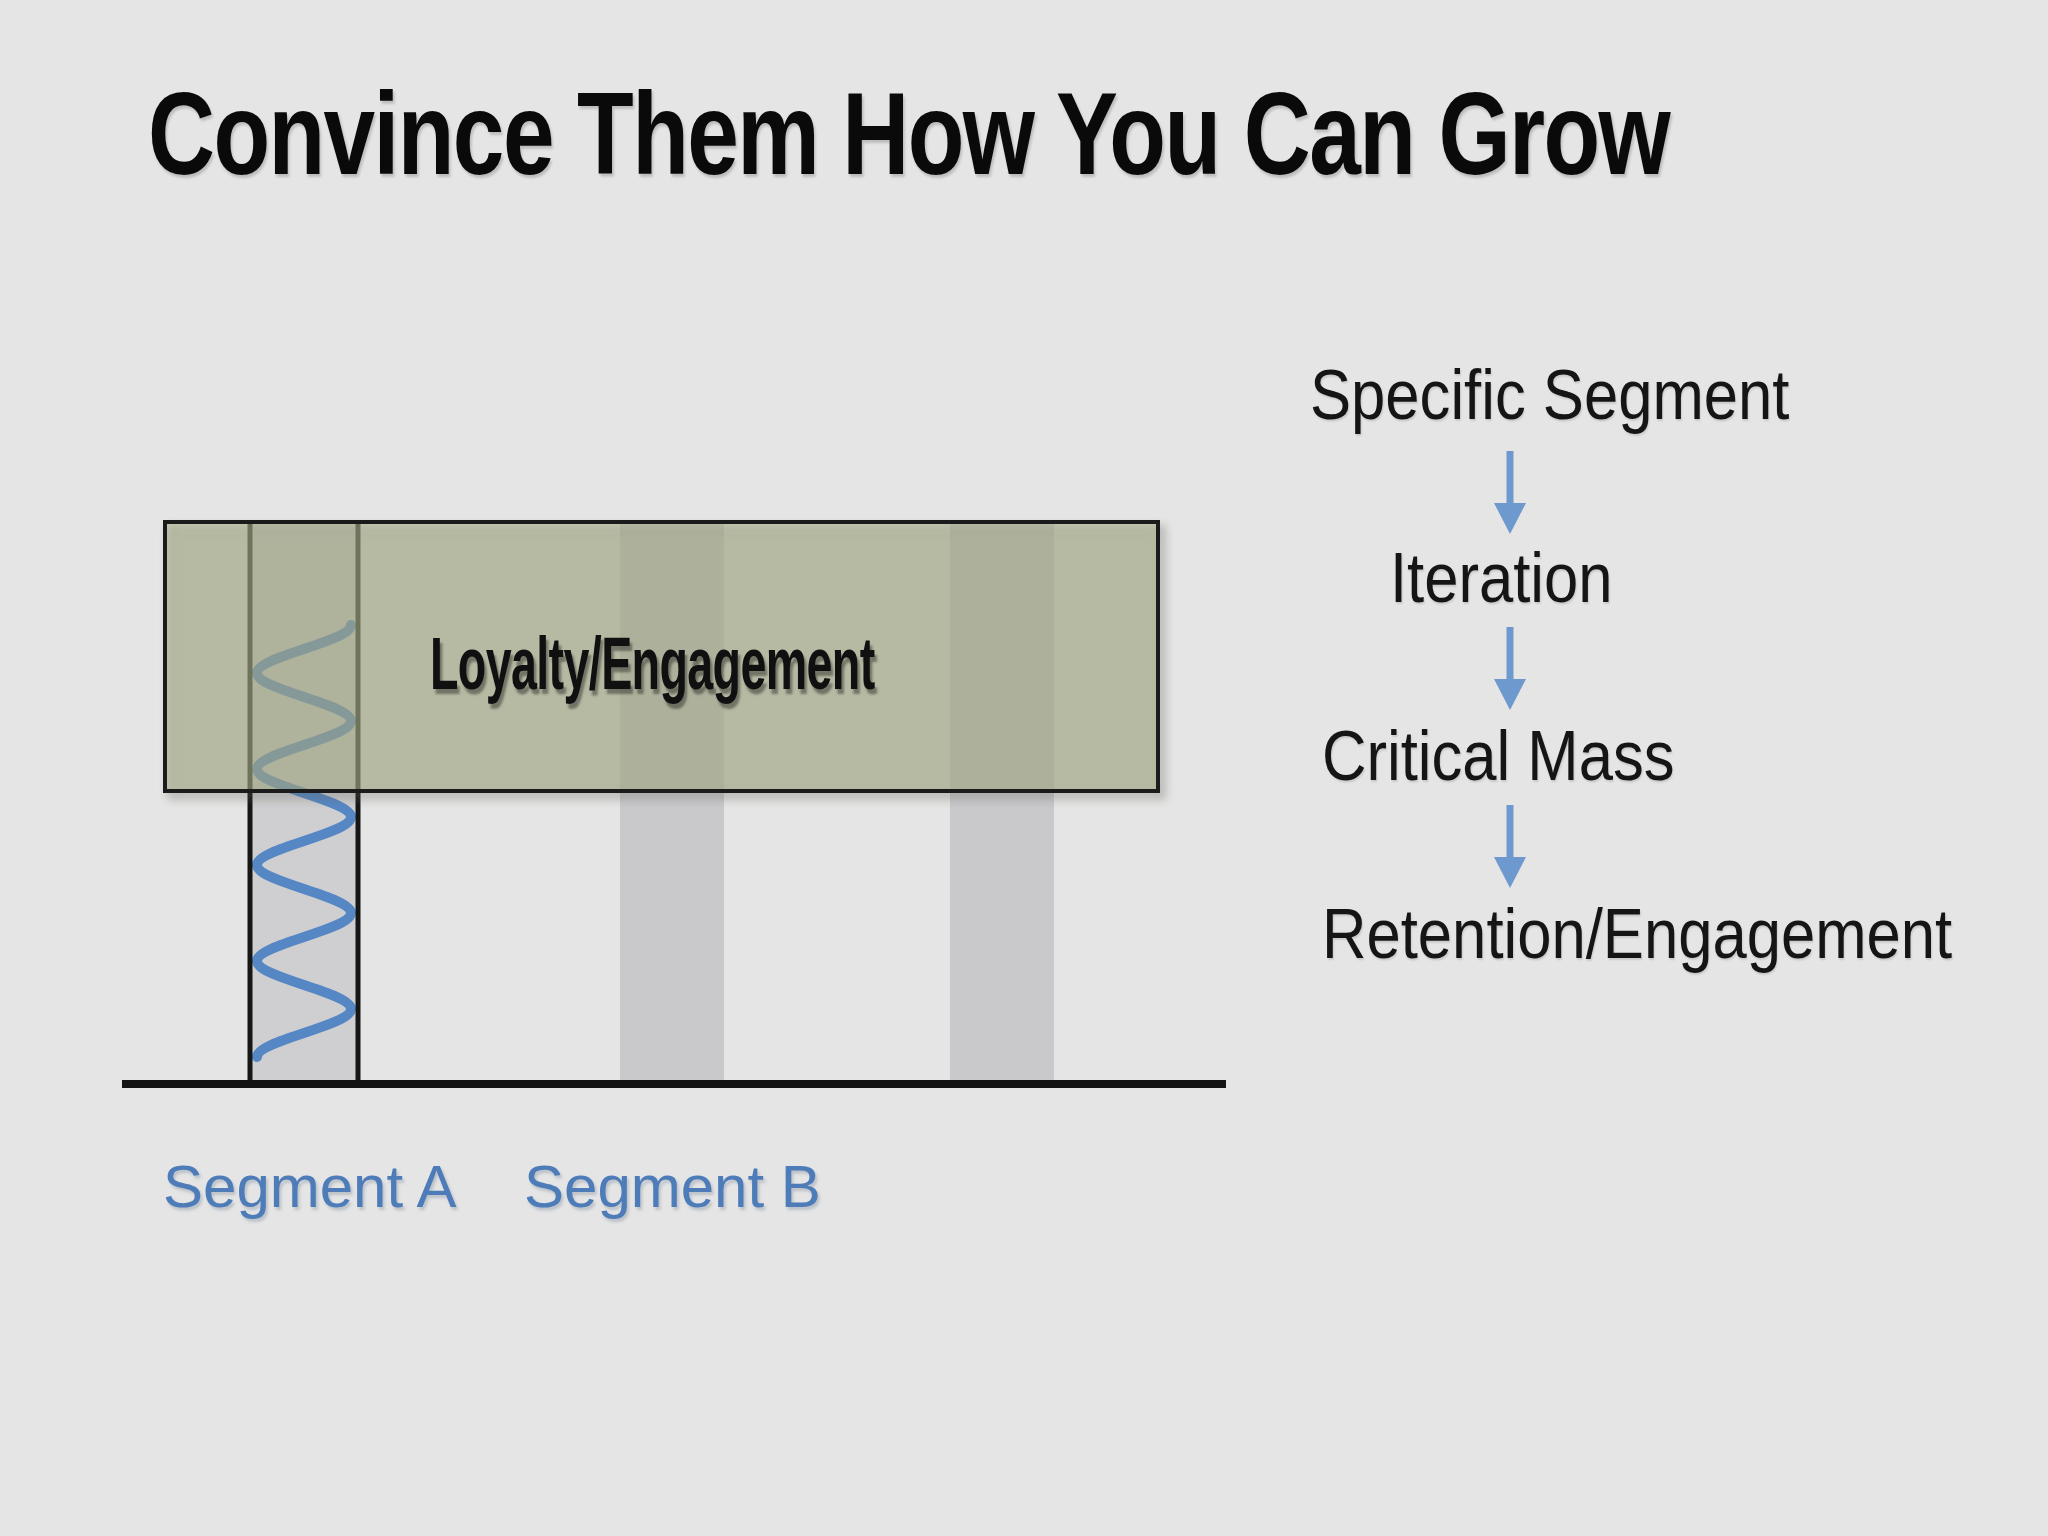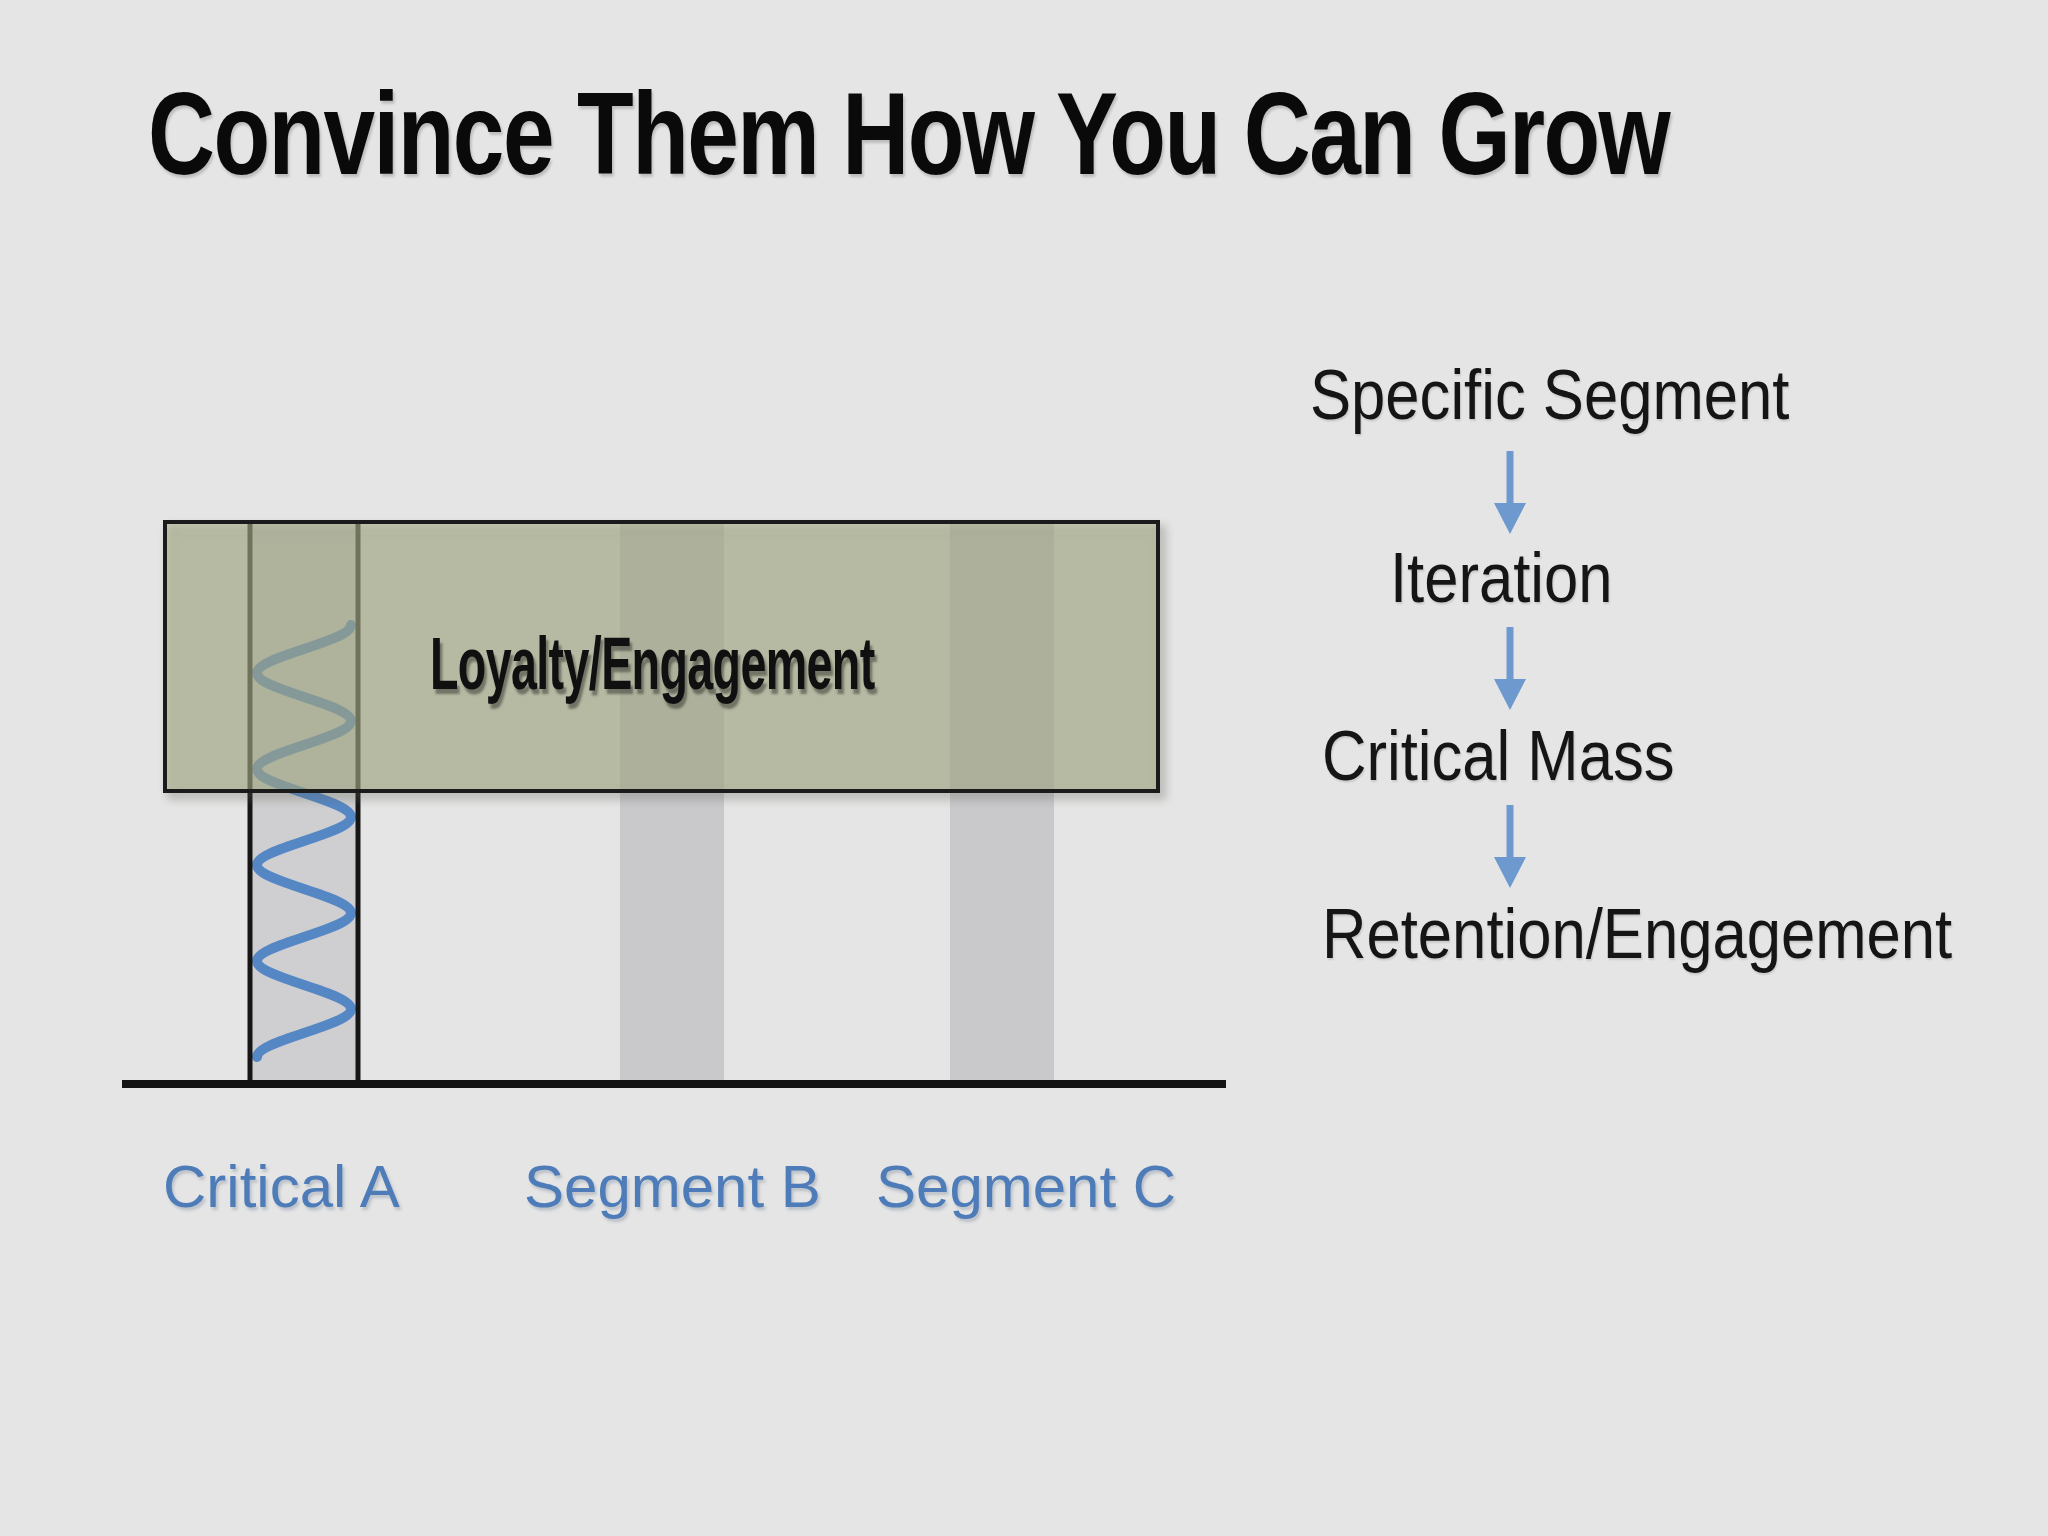--- a/index.html
+++ b/index.html
@@ -85,23 +85,22 @@
 
     <g style="filter:drop-shadow(5px 6px 5px rgba(95,100,85,0.45));">
       <rect x="165" y="522" width="993" height="269" fill="rgba(172,177,138,0.55)" stroke="#1b1b1b" stroke-width="4"></rect>
     </g>
 
     <line x1="122" y1="1084" x2="1226" y2="1084" stroke="#141414" stroke-width="8"></line>
   </svg>
 
   <div class="abs band-label">Loyalty/Engagement</div>
 
-  <div class="abs seg-label seg-a">Critical A</div>
+  <div class="abs seg-label seg-a">Segment A</div>
   <div class="abs seg-label seg-b">Segment B</div>
-  <div class="abs seg-label seg-c">Segment C</div>
 
   <div class="abs flow-step step-1">Specific Segment</div>
 
   <svg class="flow-arrow arrow-1" viewBox="0 0 40 88">
     <line x1="20" y1="3" x2="20" y2="57" stroke="#6d99ce" stroke-width="7"></line>
     <polygon points="4,55 36,55 20,86" fill="#6d99ce"></polygon>
   </svg>
 
   <div class="abs flow-step step-2">Iteration</div>
 

